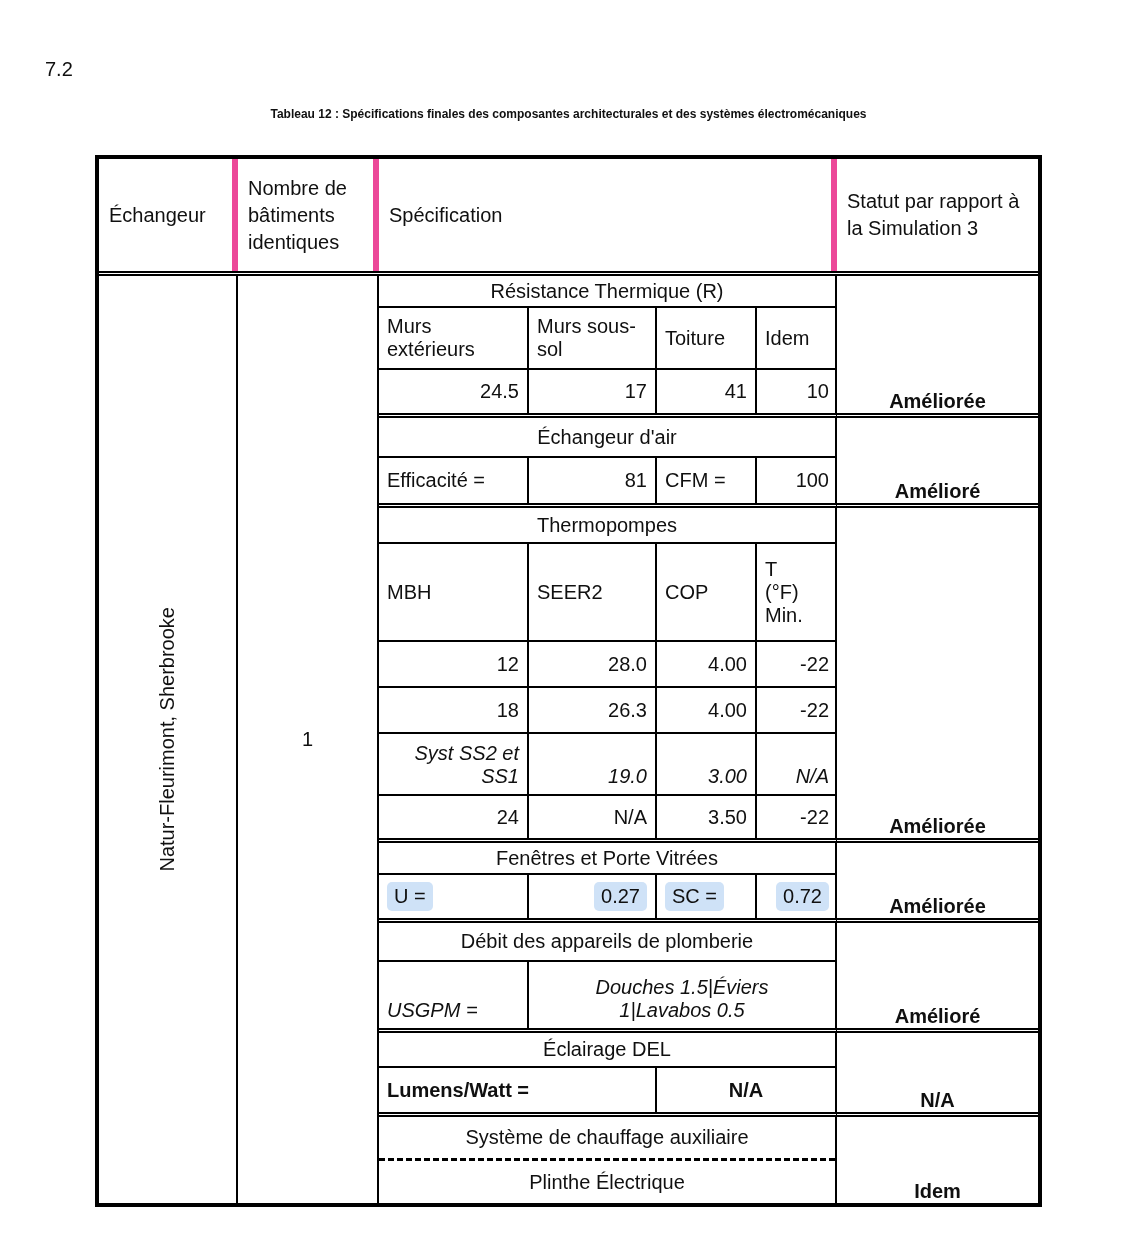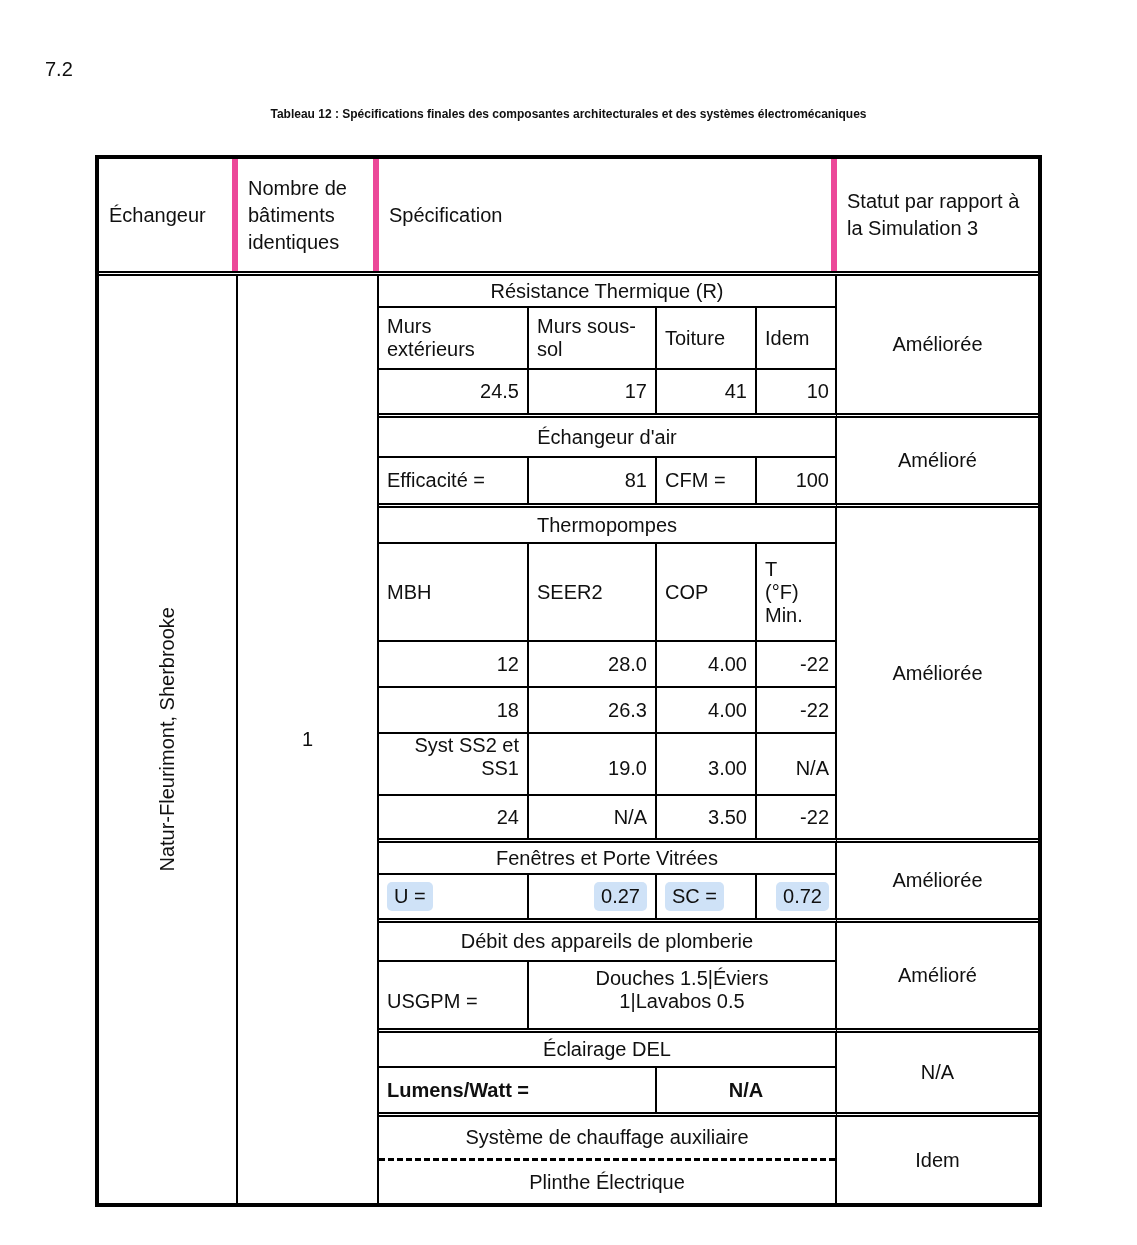--- a/index.html
+++ b/index.html
@@ -32,42 +32,42 @@
   .th:last-child { border-right: none; }
   .tbody { display: grid; grid-template-columns: 139px 141px 458px 201px; grid-auto-flow: row; }
   .cell-batiment, .cell-count {
     grid-row: 1 / 8; border-right: 2px solid #000;
     display: flex; align-items: center; justify-content: center;
   }
   .cell-batiment { grid-column: 1; }
   .cell-count { grid-column: 2; }
   .vert { writing-mode: vertical-rl; transform: rotate(180deg); white-space: nowrap; }
   .spec { grid-column: 3; border-right: 2px solid #000; }
-  .status { grid-column: 4; display: flex; align-items: center; justify-content: center; text-align: center; }
+  .status { grid-column: 4; display: flex; align-items: flex-end; justify-content: center; text-align: center; font-weight: bold; }
   .sep { border-top: 5px double #000; }
   
   .stitle {
     display: flex; align-items: center; justify-content: center; text-align: center;
     border-bottom: 2px solid #000;
   }
   .stitle.dashed { border-bottom: 3px dashed #000; }
   .srow { display: grid; }
   .g4 { grid-template-columns: 150px 128px 100px 80px; }
   .g2a { grid-template-columns: 150px 306px; }  
   .g2b { grid-template-columns: 278px 178px; font-weight: bold; }  
   .srow.bb { border-bottom: 2px solid #000; }
   .sc {
     border-right: 2px solid #000; display: flex; align-items: center;
     padding: 0 8px; white-space: pre-line; min-width: 0;
   }
   .sc:last-child { border-right: none; }
   .sc.lab { justify-content: flex-start; text-align: left; }
   .sc.num { justify-content: flex-end; text-align: right; }
   .sc.ctr { justify-content: center; text-align: center; }
-  .srow.bottom .sc { align-items: flex-end; padding-bottom: 15px; }
+  .srow.bottom .sc { align-items: flex-end; padding-bottom: 6px; font-style: italic; }
   .hl { background: var(--hl, #cfe2f7); padding: 3px 7px; border-radius: 5px; }
   .full { width: 100%; }
 </style>
 </head>
 <body>
 
 <div class="page">
 
   <div class="para-row">
     <div class="sec-num">7.2</div>

